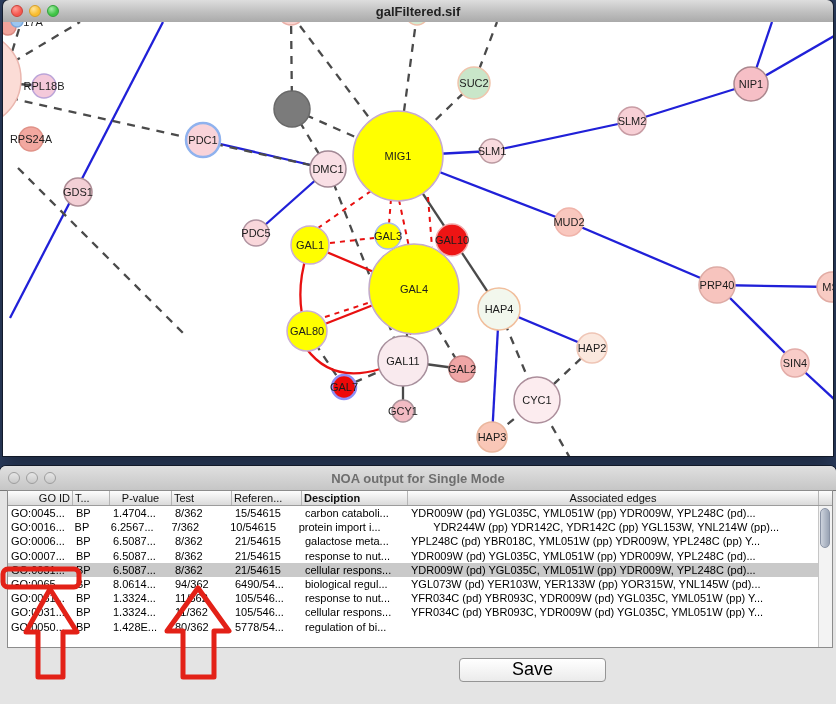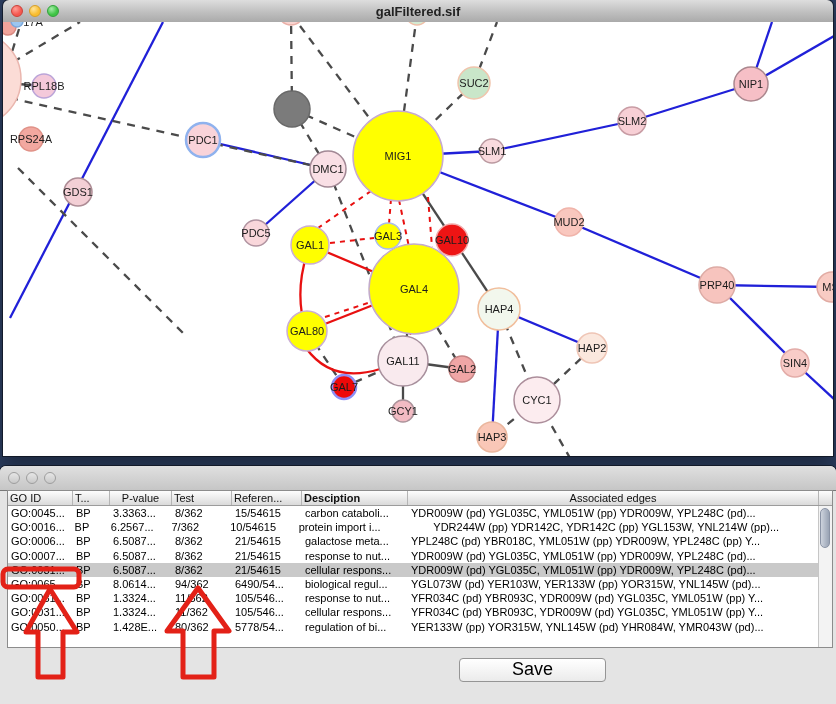--- a/index.html
+++ b/index.html
@@ -180,38 +180,39 @@
         <text x="492" y="441" text-anchor="middle" font-size="11" fill="#1c1c1c">HAP3</text>
       </svg>
   </div>
 </div>
 
 <div id="table-window" class="window">
   <div class="titlebar">
     <span class="tl gray g1"></span>
     <span class="tl gray g2"></span>
     <span class="tl gray g3"></span>
+    <span class="title">NOA output for Single Mode</span>
   </div>
 
   <div id="noa-table">
     <div class="hdr" id="table-header">
-        <div class="hcell" style="width: 65px; text-align: left;">GO ID</div>
+        <div class="hcell" style="width: 65px; text-align: right;">GO ID</div>
         <div class="hcell" style="width: 37px; text-align: left;">T...</div>
         <div class="hcell" style="width: 62px; text-align: center;">P-value</div>
         <div class="hcell" style="width: 60px; text-align: left;">Test</div>
         <div class="hcell" style="width: 70px; text-align: left;">Referen...</div>
         <div class="hcell" style="width: 106px; text-align: left; font-weight: bold;">Desciption</div>
         <div class="hcell" style="width: 411px; text-align: center;">Associated edges</div>
         <div class="hcell"></div>
       </div>
     <div id="table-body">
         <div class="trow">
           <div class="tcell" style="width: 65px;">GO:0045...</div>
           <div class="tcell" style="width: 37px;">BP</div>
-          <div class="tcell" style="width: 62px;">3.3363...</div>
+          <div class="tcell" style="width: 62px;">1.4704...</div>
           <div class="tcell" style="width: 60px;">8/362</div>
           <div class="tcell" style="width: 70px;">15/54615</div>
           <div class="tcell" style="width: 106px;">carbon cataboli...</div>
           <div class="tcell" style="width: 411px;">YDR009W (pd) YGL035C, YML051W (pp) YDR009W, YPL248C (pd)...</div>
         </div>
         <div class="trow">
           <div class="tcell" style="width: 65px;">GO:0016...</div>
           <div class="tcell" style="width: 37px;">BP</div>
           <div class="tcell" style="width: 62px;">6.2567...</div>
           <div class="tcell" style="width: 60px;">7/362</div>
@@ -273,21 +274,20 @@
           <div class="tcell" style="width: 106px;">cellular respons...</div>
           <div class="tcell" style="width: 411px;">YFR034C (pd) YBR093C, YDR009W (pd) YGL035C, YML051W (pp) Y...</div>
         </div>
         <div class="trow">
           <div class="tcell" style="width: 65px;">GO:0050...</div>
           <div class="tcell" style="width: 37px;">BP</div>
           <div class="tcell" style="width: 62px;">1.428E...</div>
           <div class="tcell" style="width: 60px;">80/362</div>
           <div class="tcell" style="width: 70px;">5778/54...</div>
           <div class="tcell" style="width: 106px;">regulation of bi...</div>
-          <div class="tcell" style="width: 411px;">YER133W (pp) YOR315W, YNL145W (pd) YHR084W, YMR043W (pd)...</div>
         </div>
       </div>
     <div id="scrollbar">
       <div id="scroll-thumb"></div>
     </div>
   </div>
 
   <div class="btn" id="save-btn">Save</div>
 </div>
 

